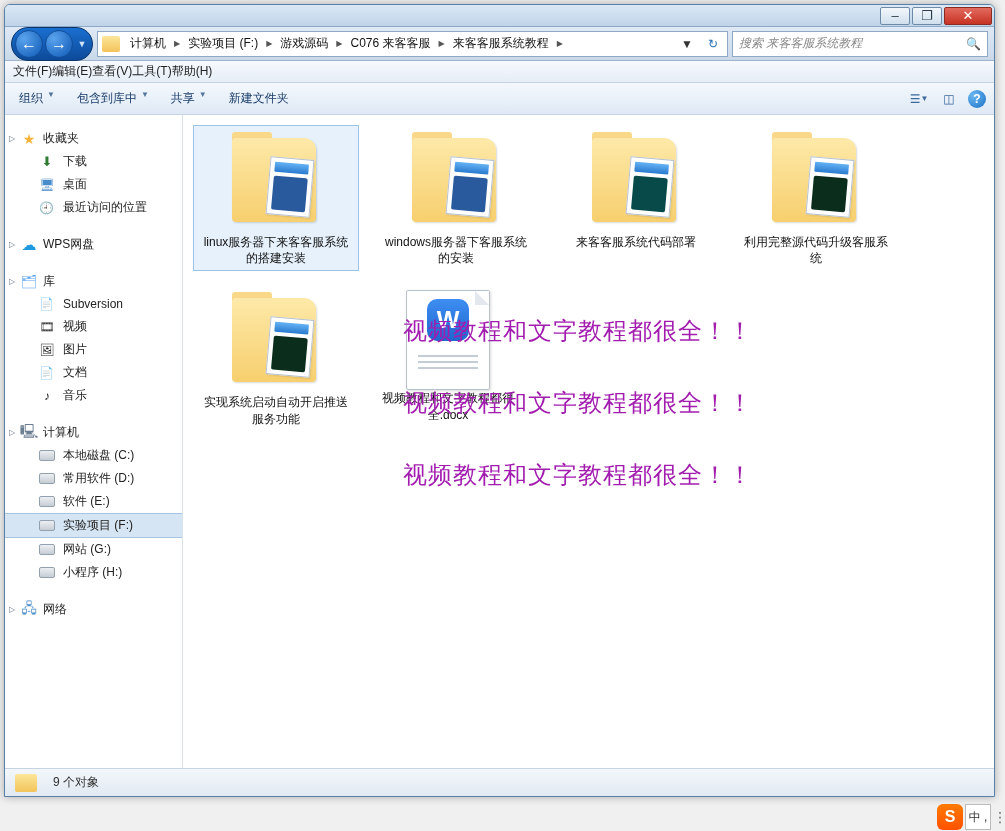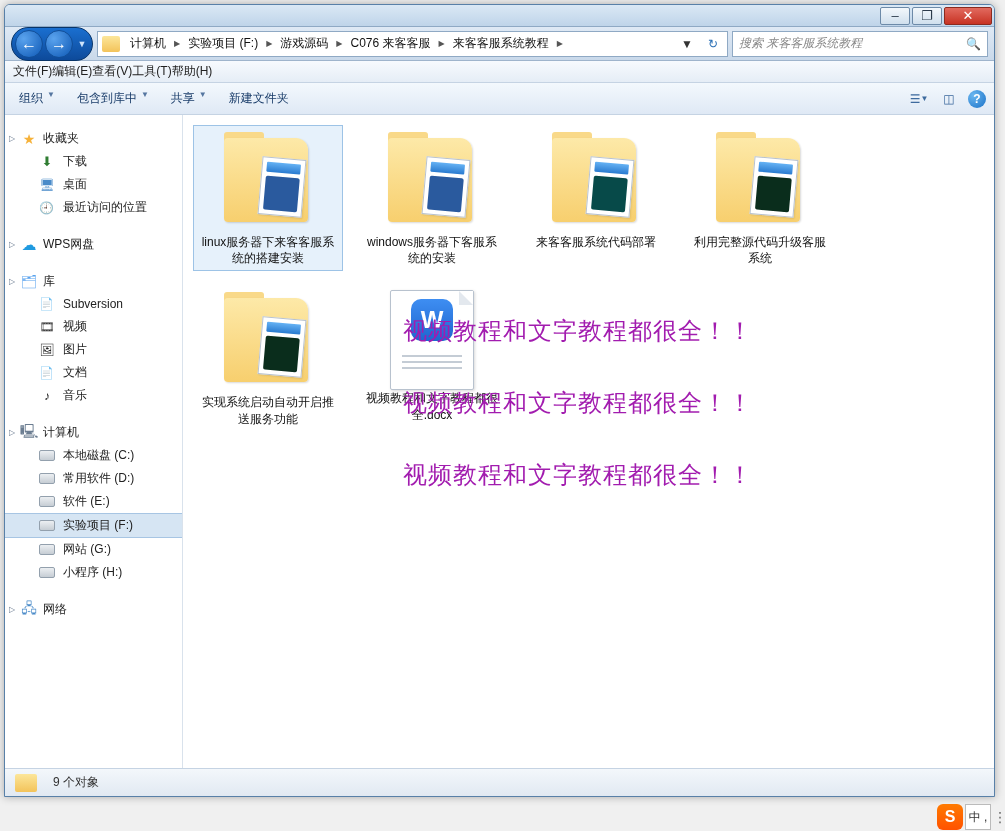--- a/index.html
+++ b/index.html
@@ -54,21 +54,21 @@
 .desk{ color:#4a8bc9; font-size:12px;}
 .recent{ color:#b38b4a; font-size:12px;}
 .cloud{ color:#1f9ae0; font-size:15px;}
 .lib{ color:#5aa3ee; font-size:13px;}
 .drive{ width:16px; height:11px; background:linear-gradient(#eceff2,#c6cdd4); border:1px solid #93a0ad; border-radius:2px;}
 .pc{ color:#6b7d91; font-size:14px;}
 .net{ color:#4a8bc9; font-size:14px;}
 
 .content { flex:1; background:#fff; padding:10px 10px 10px 10px; overflow:auto; position:relative;}
 .items-row{ display:flex; gap:14px; flex-wrap:wrap;}
-.fi { width:150px; display:flex; flex-direction:column; align-items:center; text-align:center; padding:4px; border:1px solid transparent;}
+.fi { width:166px; display:flex; flex-direction:column; align-items:center; text-align:center; padding:4px; border:1px solid transparent;}
 .fi.selected{ background:#e6f1fb; border:1px solid #9dc3e6;}
 .thumb{ width:100px; height:100px; position:relative; margin-bottom:4px;}
 .folder-back{ position:absolute; inset:8px 10px 8px 6px; background:linear-gradient(#fde9a8,#f7cf6e); border-radius:4px 12px 4px 4px; box-shadow:1px 1px 2px rgba(0,0,0,.15);}
 .folder-tab{ position:absolute; top:2px; left:6px; width:40px; height:14px; background:#f9d989; border-radius:3px 3px 0 0;}
 .page{ position:absolute; background:#fff; border:1px solid #b8c2ce; box-shadow:1px 1px 2px rgba(0,0,0,.1);}
 .page.p1{ width:44px; height:58px; right:14px; top:28px; transform:rotate(5deg);}
 .page .bar{ height:10px; background:linear-gradient(#65b2f4,#2a7bd0); margin:4px; border-radius:1px;}
 .page .shot{ margin:4px; height:34px; background:#1d3b2f; border-radius:2px;}
 .shot.blue{ background:#2a5a9e;}
 .shot.teal{ background:#074a49;}

